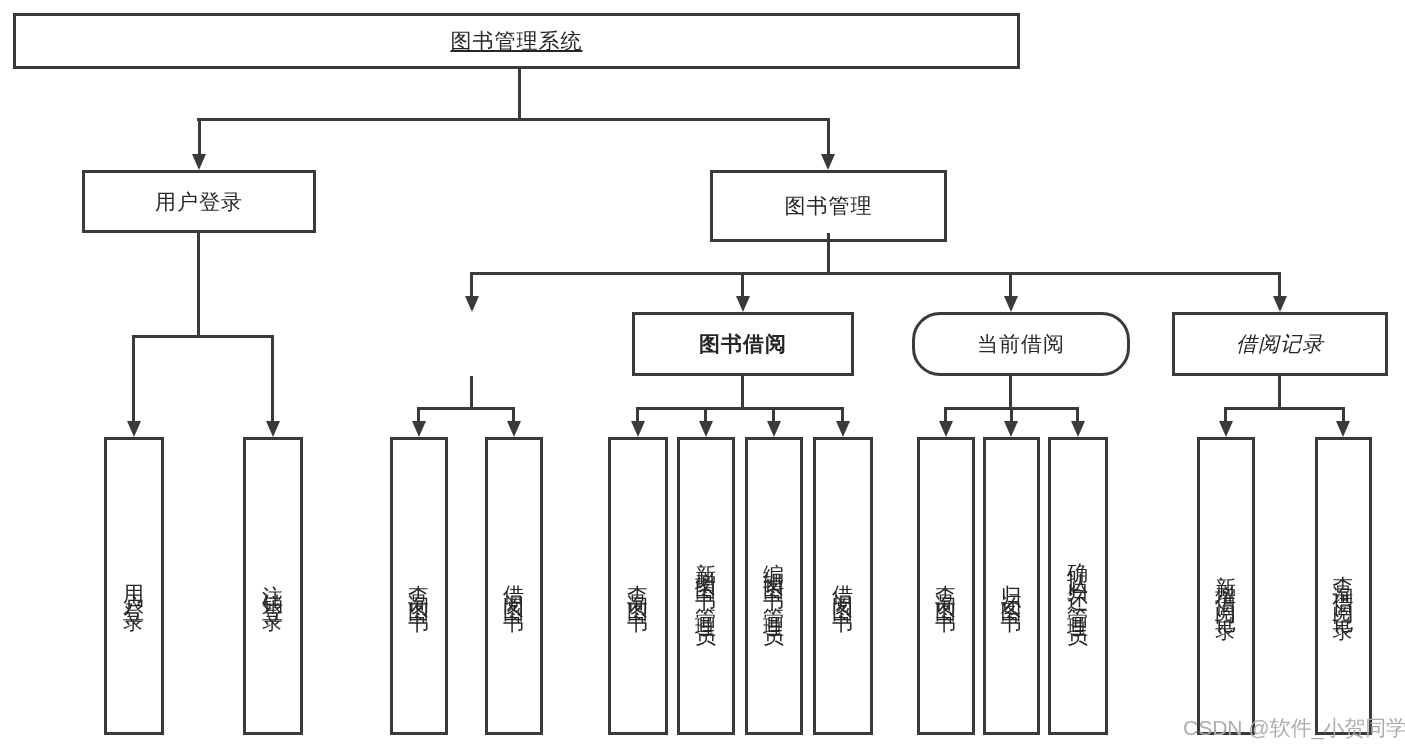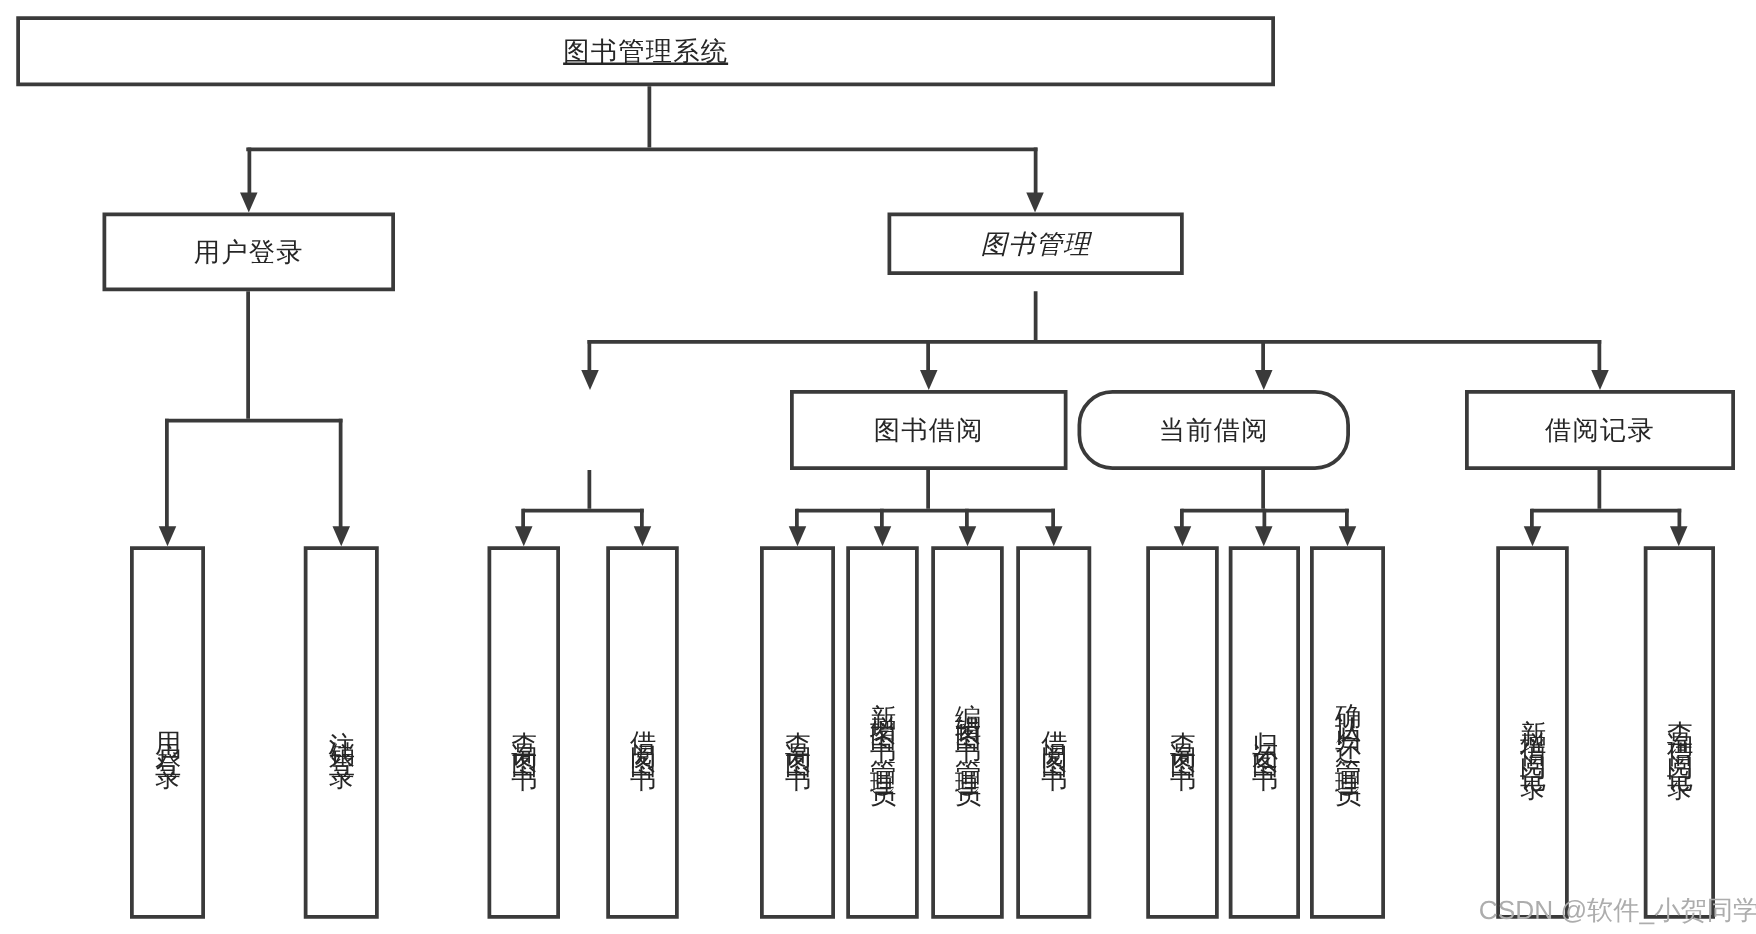--- a/index.html
+++ b/index.html
@@ -84,21 +84,21 @@
   <div class="box" style="left:13px; top:13px; width:1007px; height:56px;text-decoration:underline;">图书管理系统</div>
 
   <div class="vline" style="left:518px; top:69px; height:49px;"></div>
   <div class="hline" style="left:197px; top:118px; width:633px;"></div>
   <div class="vline" style="left:198px; top:118px; height:38px;"></div>
   <div class="arrow" style="left:192px; top:154px;"></div>
   <div class="vline" style="left:827px; top:118px; height:38px;"></div>
   <div class="arrow" style="left:821px; top:154px;"></div>
 
   <div class="box" style="left:82px; top:170px; width:234px; height:63px;">用户登录</div>
-  <div class="box" style="left:710px; top:170px; width:237px; height:50px;font-style:italic;">图书管理</div>
+  <div class="box" style="left:710px; top:170px; width:237px; height:72px;">图书管理</div>
 
   <div class="vline" style="left:197px; top:233px; height:102px;"></div>
   <div class="hline" style="left:132px; top:335px; width:142px;"></div>
   <div class="vline" style="left:132px; top:335px; height:88px;"></div>
   <div class="arrow" style="left:127px; top:421px;"></div>
   <div class="vline" style="left:271px; top:335px; height:88px;"></div>
   <div class="arrow" style="left:266px; top:421px;"></div>
 
   <div class="vbox" style="left:104px; width:60px;">
     <span class="vtext">用户登录</span>
@@ -111,23 +111,23 @@
   <div class="hline" style="left:470px; top:272px; width:811px;"></div>
   <div class="vline" style="left:470px;  top:272px; height:26px;"></div>
   <div class="arrow" style="left:465px;  top:296px;"></div>
   <div class="vline" style="left:741px;  top:272px; height:26px;"></div>
   <div class="arrow" style="left:736px;  top:296px;"></div>
   <div class="vline" style="left:1009px; top:272px; height:26px;"></div>
   <div class="arrow" style="left:1004px; top:296px;"></div>
   <div class="vline" style="left:1278px; top:272px; height:26px;"></div>
   <div class="arrow" style="left:1273px; top:296px;"></div>
 
-  <div class="box" style="left:632px; top:312px; width:222px; height:64px;">图书借阅</div>
-  <div class="box" style="left:862px; top:312px; width:218px; height:64px;border-radius:28px;">当前借阅</div>
-  <div class="box" style="left:1172px; top:312px; width:216px; height:64px;">借阅记录</div>
+  <div class="box" style="left:632px; top:312px; width:222px; height:64px;font-weight:bold;">图书借阅</div>
+  <div class="box" style="left:912px; top:312px; width:218px; height:64px;border-radius:28px;">当前借阅</div>
+  <div class="box" style="left:1172px; top:312px; width:216px; height:64px;font-style:italic;">借阅记录</div>
 
   <div class="vline" style="left:470px; top:376px; height:31px;"></div>
   <div class="hline" style="left:418px; top:407px; width:97px;"></div>
   <div class="vline" style="left:417px; top:407px; height:16px;"></div>
   <div class="arrow" style="left:412px; top:421px;"></div>
   <div class="vline" style="left:512px; top:407px; height:16px;"></div>
   <div class="arrow" style="left:507px; top:421px;"></div>
 
   <div class="vbox" style="left:390px; width:58px;">
     <span class="vtext">查询图书</span>

